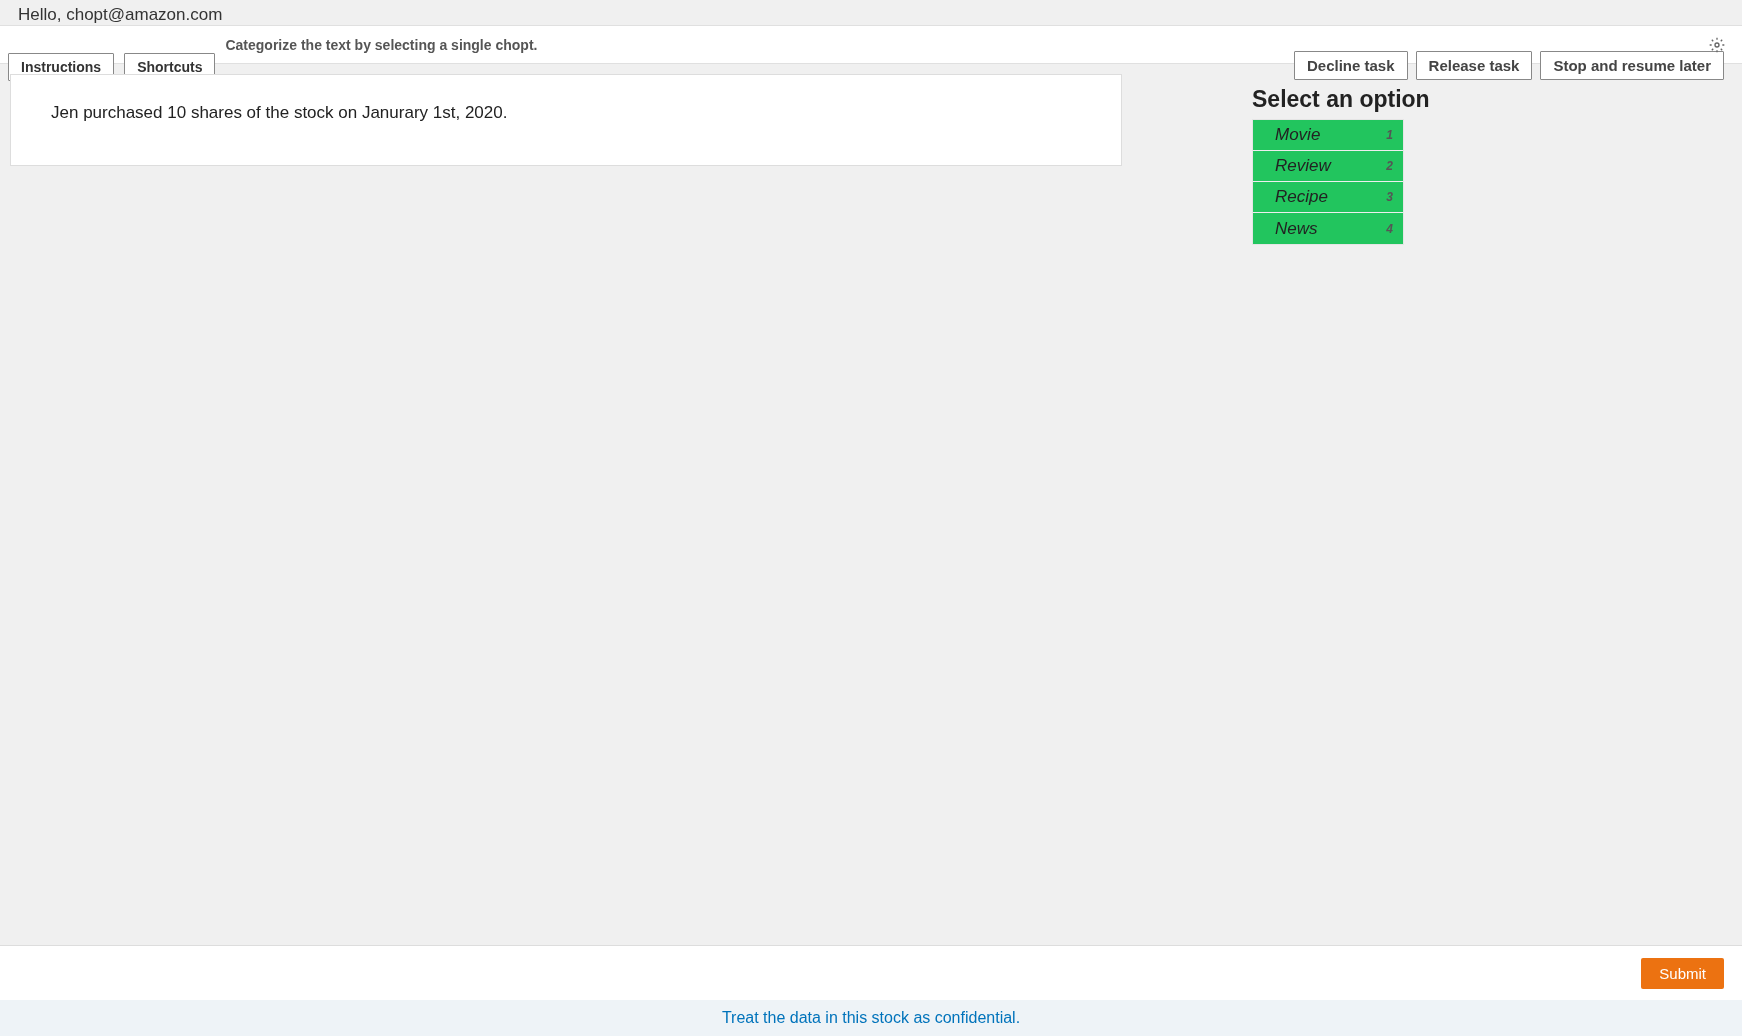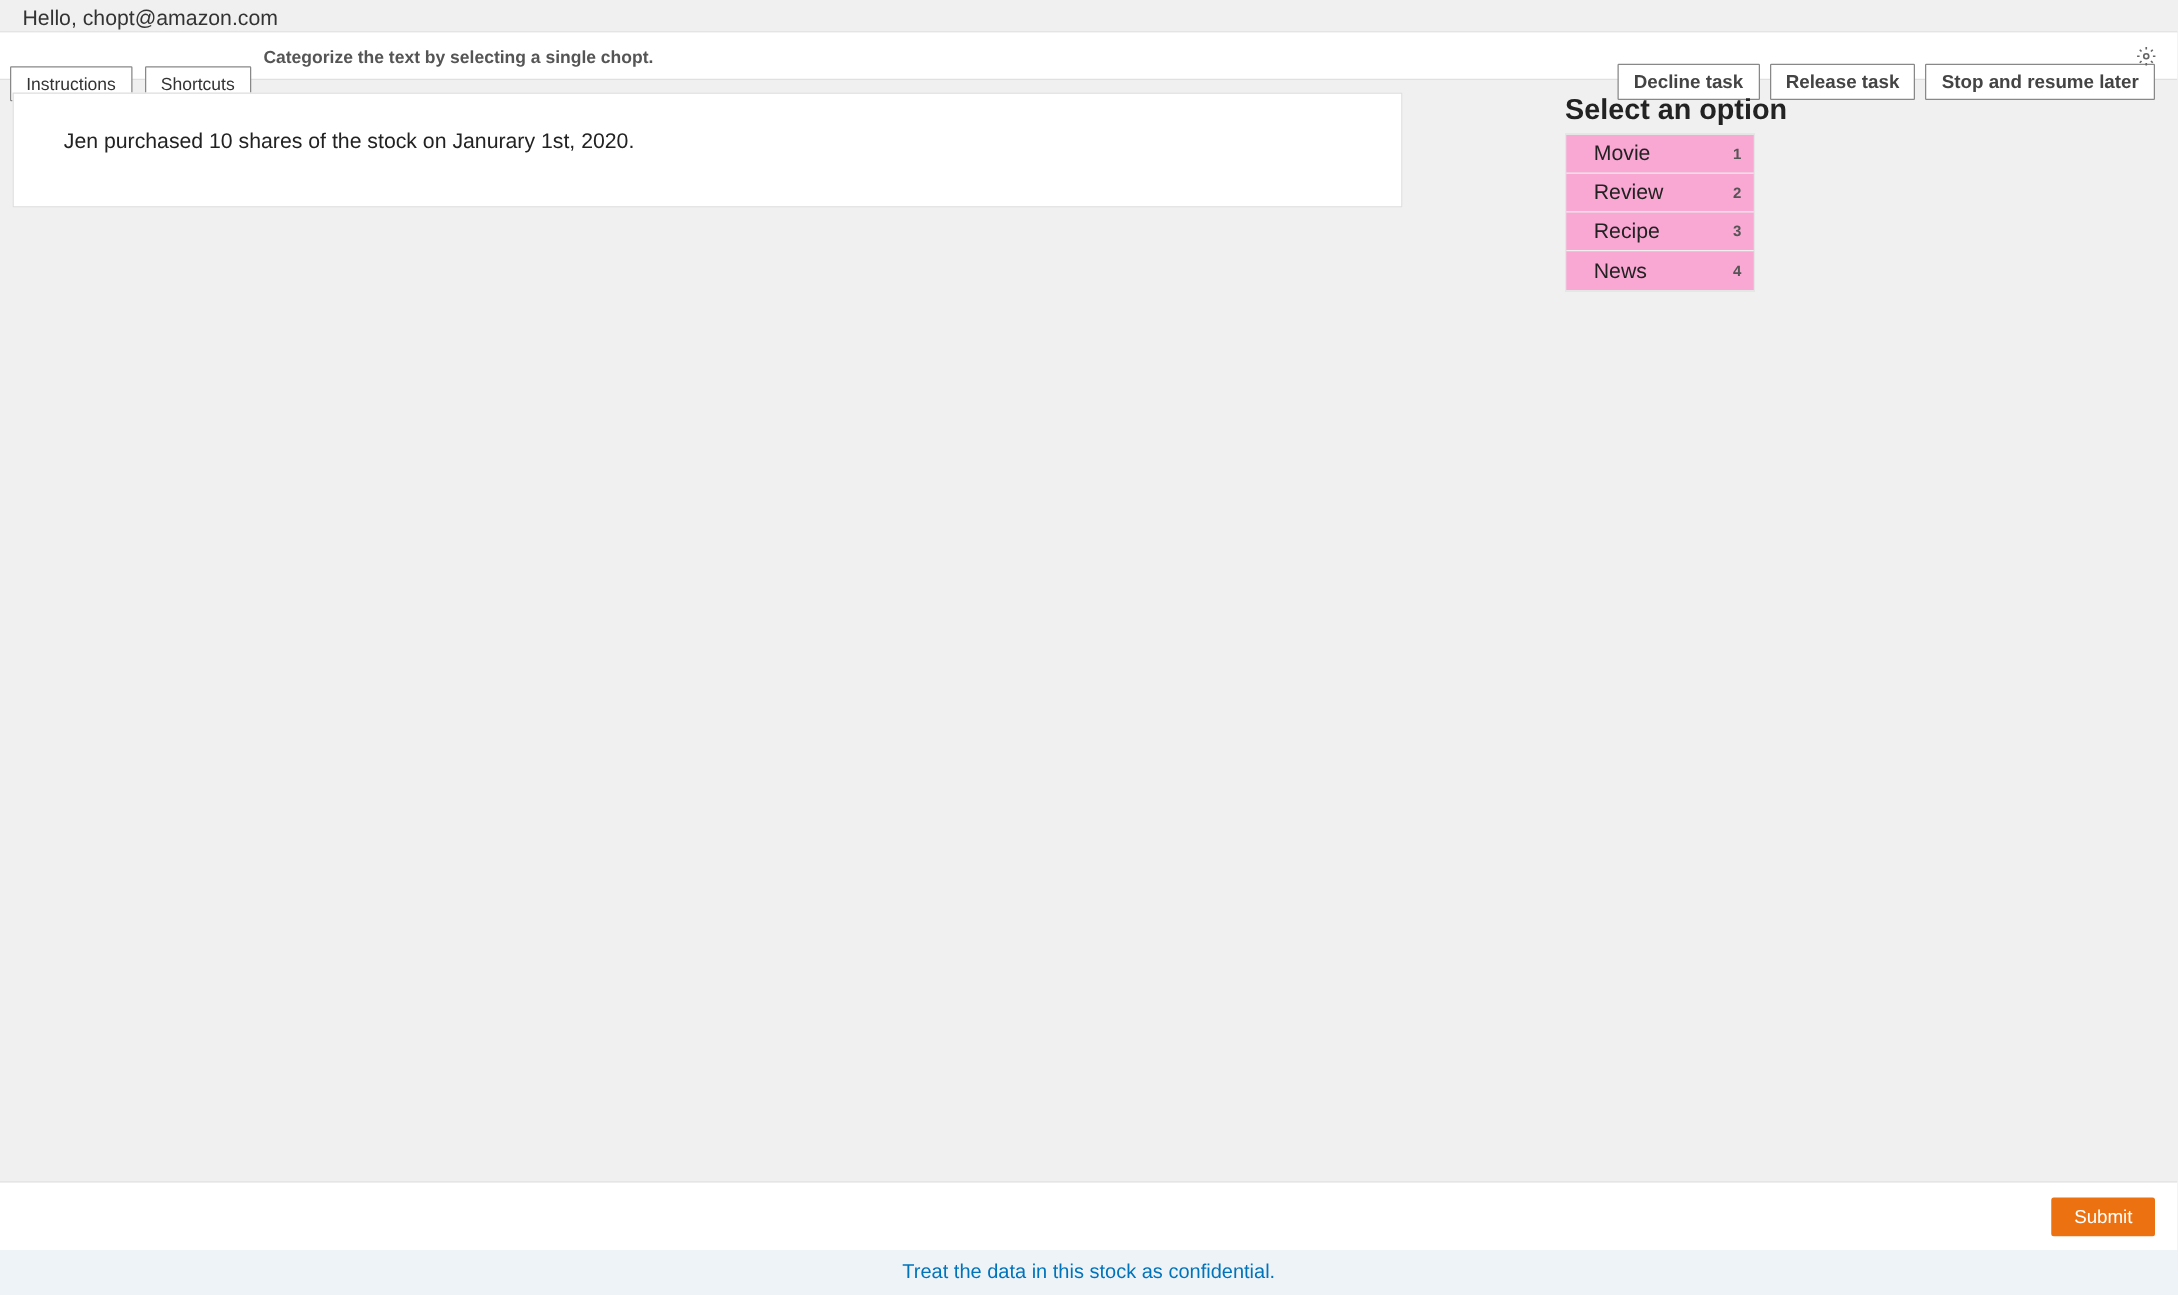--- a/index.html
+++ b/index.html
@@ -65,21 +65,21 @@
       gap: 10px;
     }
     .tab-btn {
       background: #fff;
       border: 1px solid #888;
       padding: 5px 12px;
       font-size: 14px;
       color: #333;
       cursor: pointer;
       border-radius: 1px;
-      font-weight: 400;
+      font-weight: 700;
       margin-top: 44px;
     }
     .instruction-text {
       font-size: 14px;
       color: #555;
       font-weight: 600;
     }
     .gear-icon-wrapper {
       margin-left: auto;
       width: 18px;
@@ -105,32 +105,33 @@
       border: 1px solid #ddd;
       width: 1112px;
       padding: 28px 40px;
       font-size: 17px;
       color: #222;
       align-self: flex-start;
       min-height: 92px;
     }
     .options-panel {
       margin-left: 130px;
-      margin-top: 0;
+      margin-top: 12px;
     }
     .options-title {
       font-size: 23px;
       font-weight: 700;
       color: #222;
       margin-bottom: 6px;
     }
     .option-list {
-      background: #f9a8d4;
+      background: #22c55e;
       border: 1px solid #e5e5e5;
       width: 152px;
+      font-style: italic;
     }
     .option-item {
       display: flex;
       align-items: center;
       justify-content: space-between;
       padding: 5px 10px 5px 22px;
       border-bottom: 1px solid #eee;
       cursor: pointer;
       font-size: 17px;
       color: #222;

